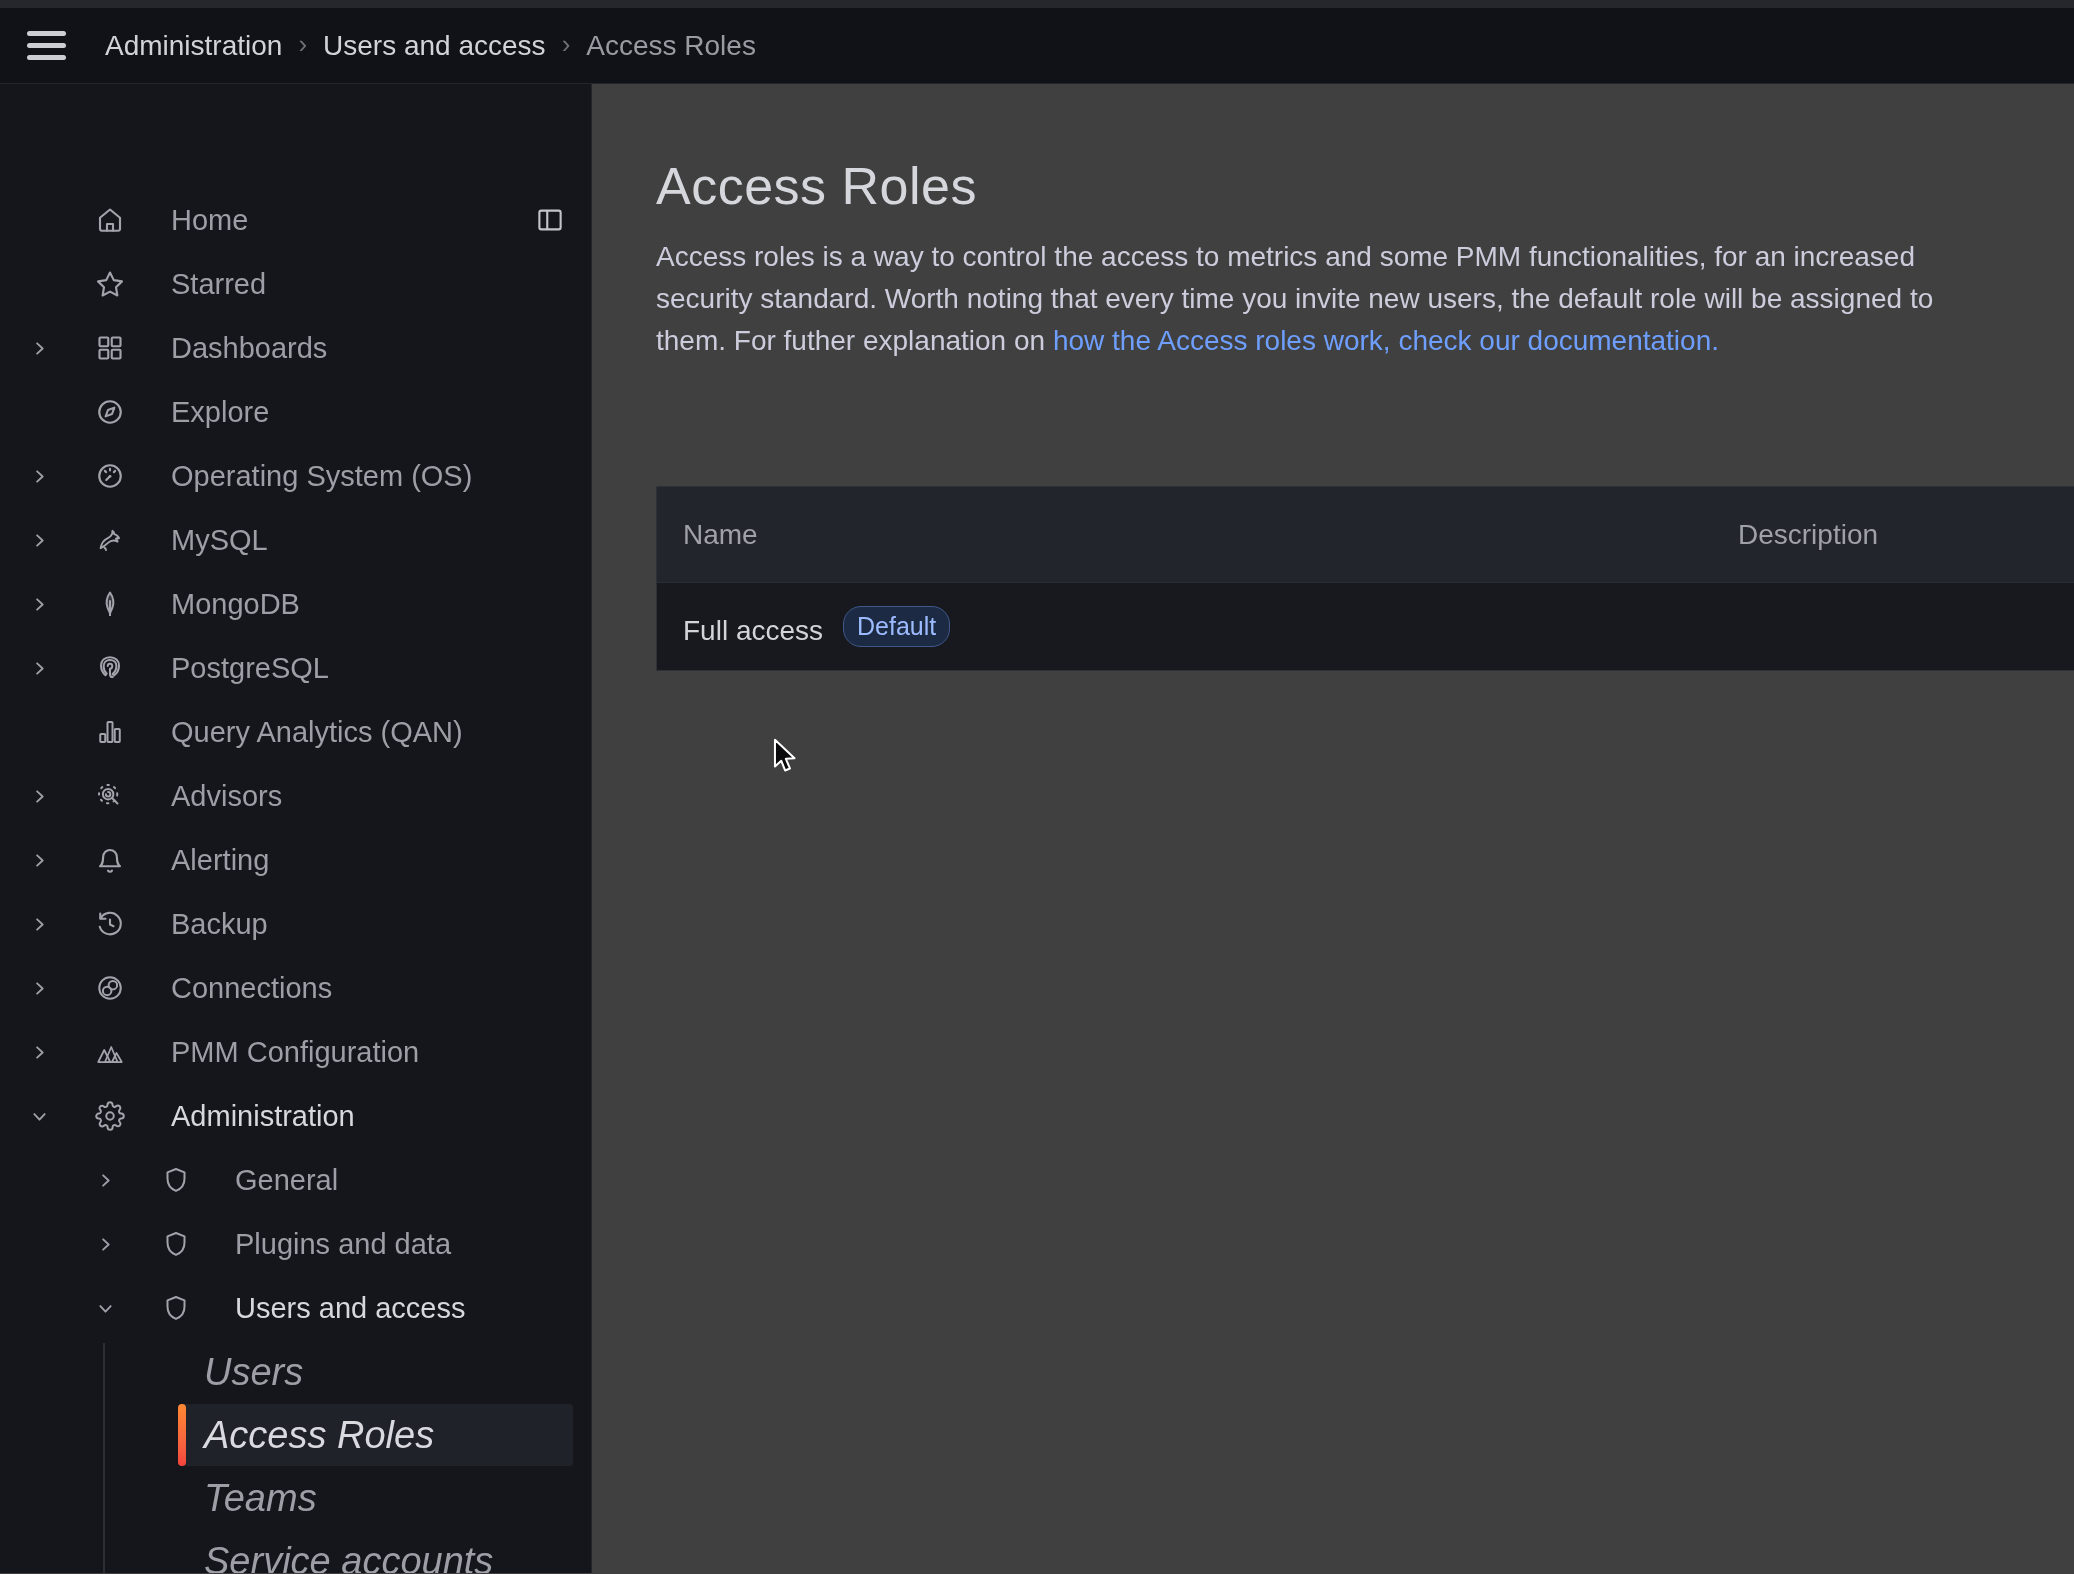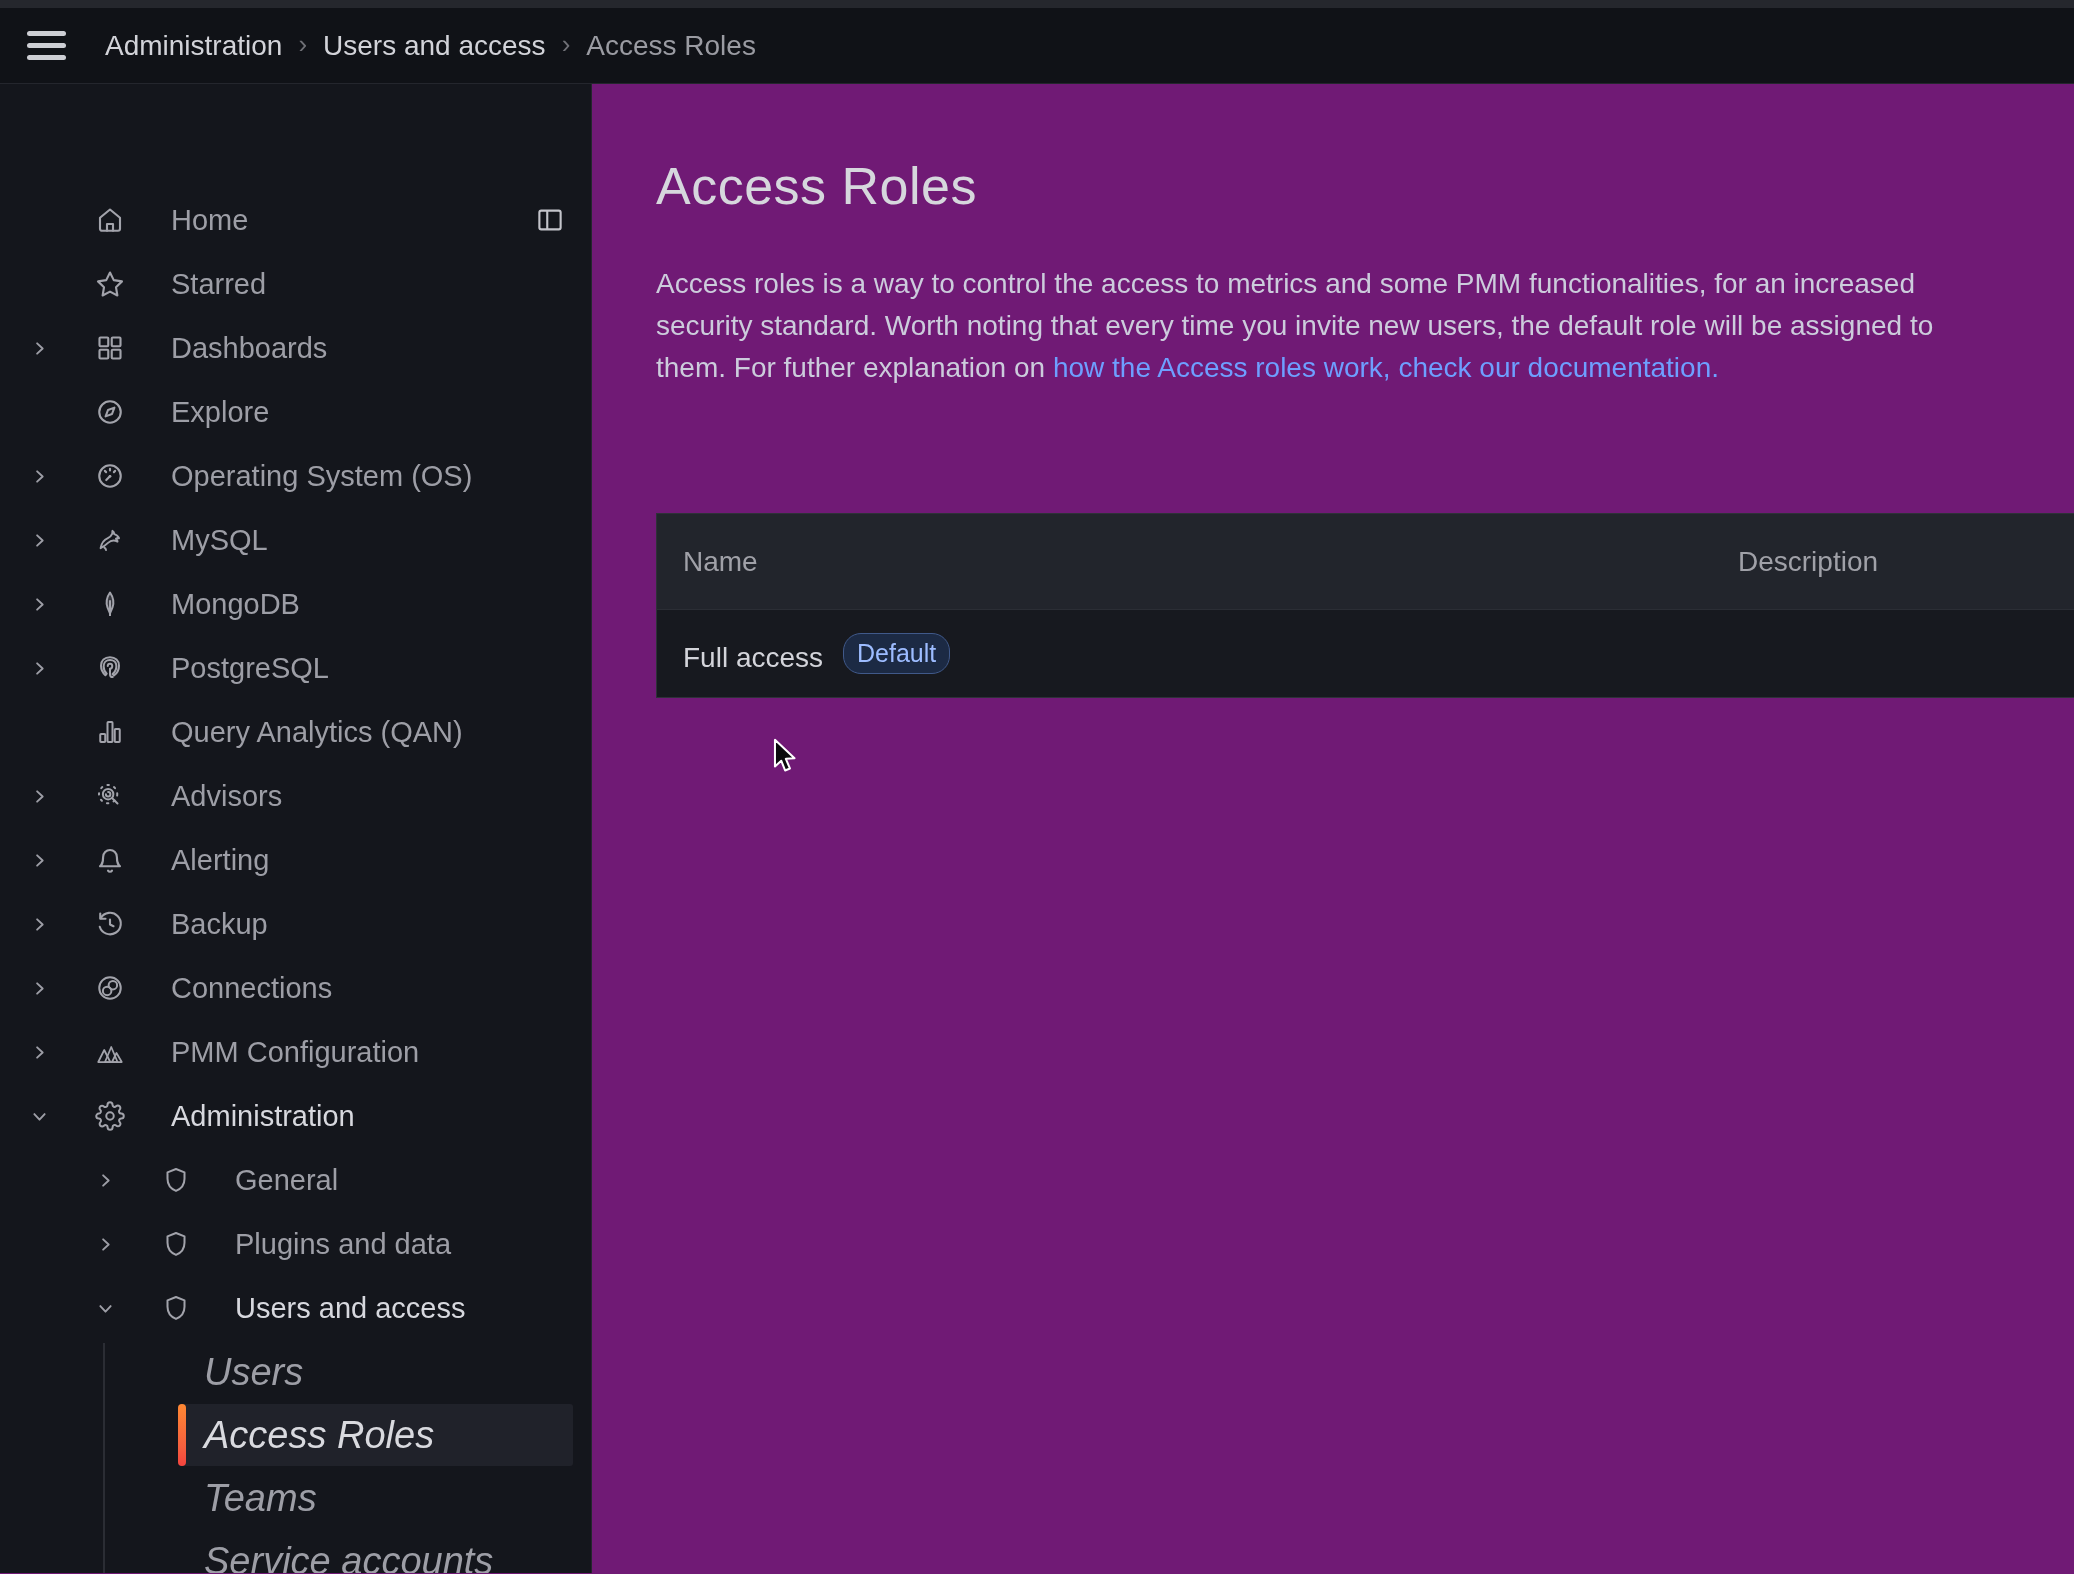--- a/index.html
+++ b/index.html
@@ -1,20 +1,20 @@
 <!DOCTYPE html>
 <html><head>
 <meta charset="utf-8">
 <style>
   * { margin:0; padding:0; box-sizing:border-box; }
   html,body { background:#0c0d11; }
   body { font-family:"Liberation Sans","DejaVu Sans",sans-serif; }
   .screen{
     position:relative; width:2074px; height:1574px; overflow:hidden;
-    background:#701a75; color:#d5d6dc;
+    background:#404040; color:#d5d6dc;
   }
   
   .window-strip{ height:8px; background:#25272d; }
   .topbar{
     height:76px; background:#101217; border-bottom:1px solid #24262d;
     display:flex; align-items:center; padding-left:27px;
   }
   .hamburger{ width:40px; height:34px; background:none; border:none; cursor:pointer;
     display:flex; flex-direction:column; justify-content:center; gap:7px; }
   .hamburger span{ display:block; width:39px; height:5px; border-radius:3px; background:#cdced4; }
@@ -56,21 +56,21 @@
   .sub-row{ position:relative; height:62px; margin:1px 18px 1px 178px;
     display:flex; align-items:center; padding-left:26px; border-radius:3px; cursor:pointer; }
   .sub-row .nav-label{ font-size:38px;font-style:italic; }
   .sub-row.active{ background:#20222a; }
   .sub-row.active:before{ content:""; position:absolute; left:0; top:0; bottom:0; width:8px;
     border-radius:4px; background:linear-gradient(180deg,#ff8833 0%,#f55f3e 70%,#f5433e 100%); }
   .sub-row.active .nav-label{ color:#d9dadf; font-weight:500; }
 
   
   .page-title{ font-size:52px; font-weight:400; color:#d6d7dd; letter-spacing:.5px; }
-  .page-desc{ margin-top:47px; font-size:28px; line-height:42px; color:#ccccdc; max-width:1420px; }
+  .page-desc{ margin-top:20px; font-size:28px; line-height:42px; color:#ccccdc; max-width:1420px; }
   .page-desc .line{ white-space:nowrap; }
   .doc-link{ color:#6e9fff; text-decoration:none; }
 
   .roles-table{ margin-top:124px; width:1480px; border:1px solid #2e3138; }
   .thead{ display:grid; grid-template-columns:1055px 1fr; height:96px; align-items:center;
     background:#22252c; border-bottom:1px solid #2b2e35; }
   .th{ font-size:28px; font-weight:400; color:#a0a1a8; padding-left:26px; }
   .trow{ display:grid; grid-template-columns:1055px 1fr; height:87px; align-items:center;
     background:#17191f; }
   .td{ padding-left:26px; display:flex; align-items:flex-end; gap:20px; }

